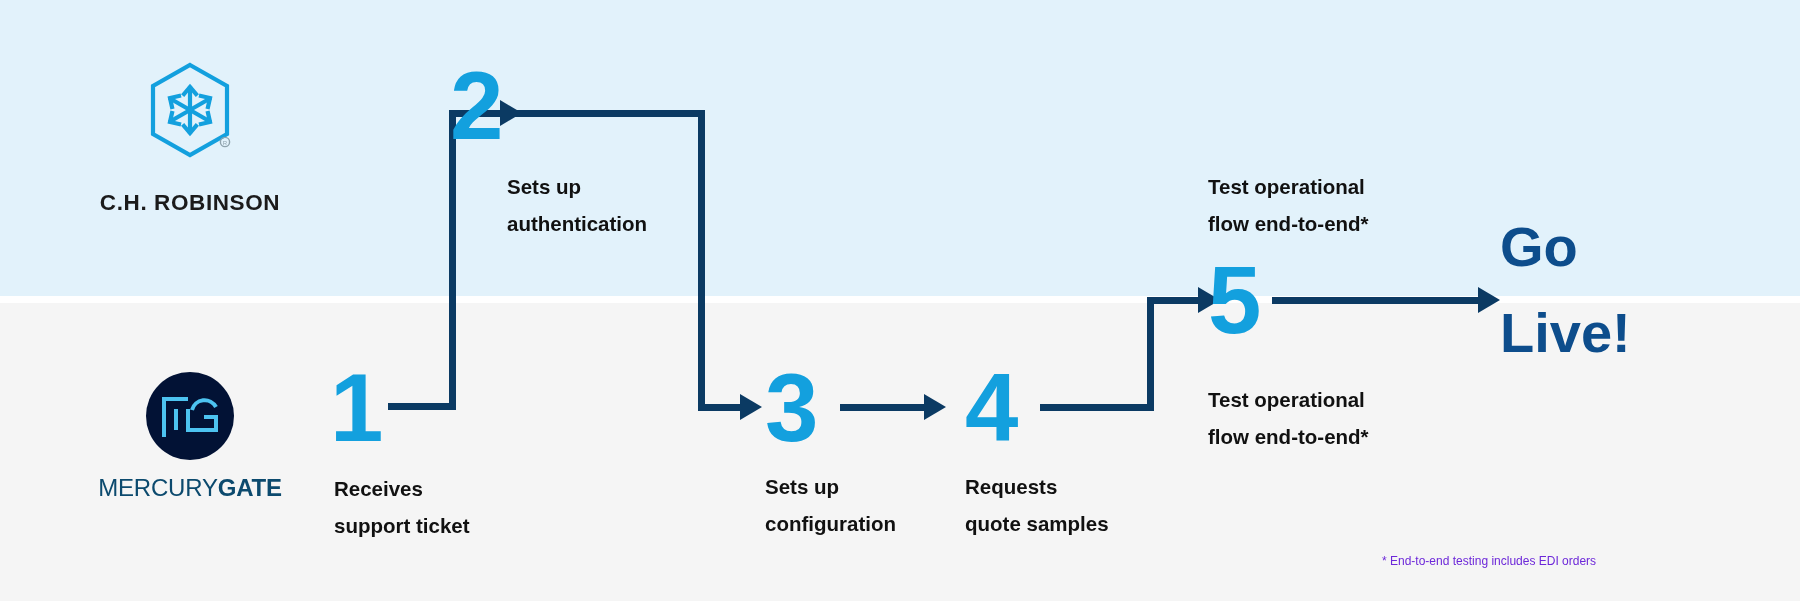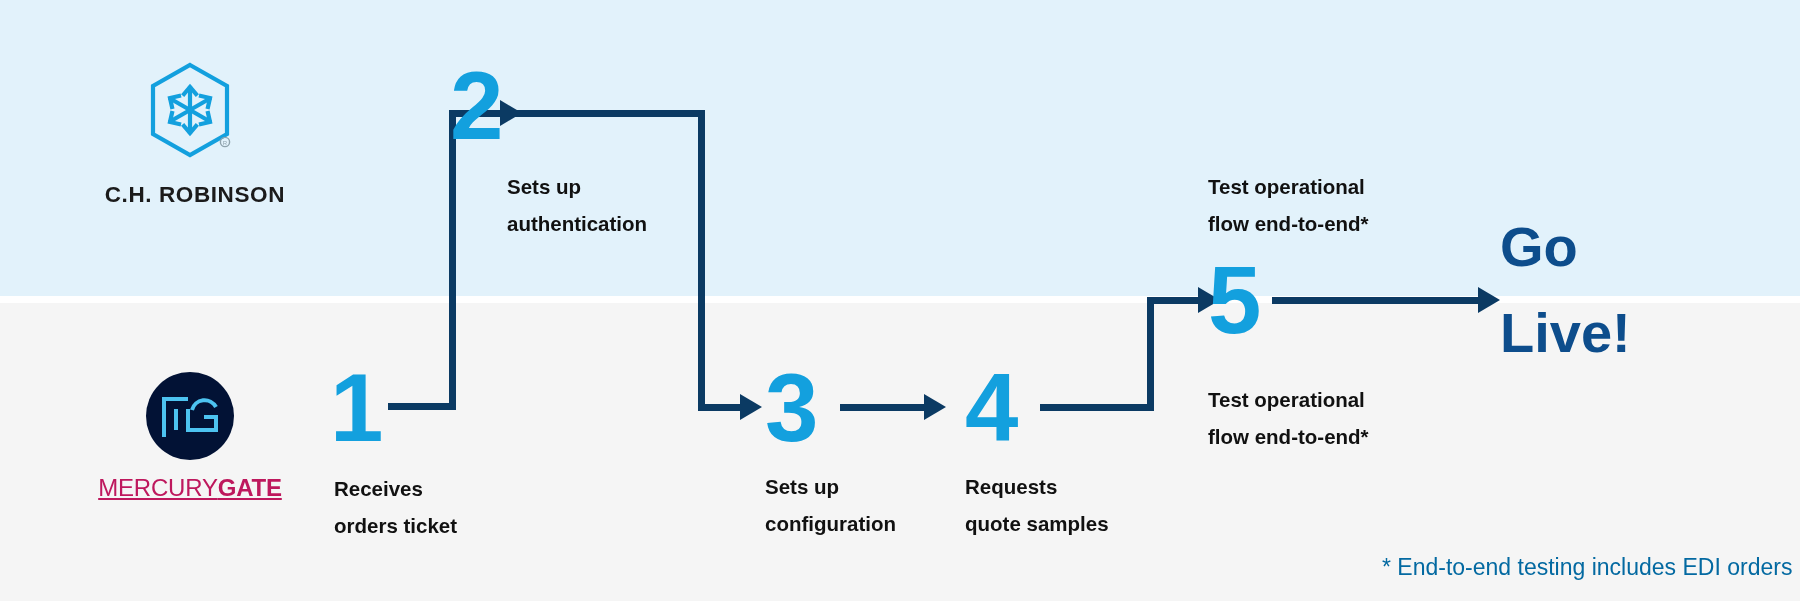--- a/index.html
+++ b/index.html
@@ -34,52 +34,50 @@
 
   
   .chr-logo-wrap {
     position: absolute;
     left: 95px; top: 62px;
     width: 190px;
     text-align: center;
   }
   .chr-mark { width: 86px; height: 96px; display: inline-block; }
   .chr-word {
-    margin-top: 20px;
+    margin-top: 28px;
     font-size: 22.5px;
     font-weight: bold;
     letter-spacing: 0.6px;
     color: #1b1b1b;
     font-family: "Liberation Sans", sans-serif;
     white-space: nowrap;
-    text-align: right;
   }
 
   .mg-logo-wrap {
     position: absolute;
     left: 95px; top: 372px;
     width: 190px;
     text-align: center;
   }
   .mg-circle {
     width: 88px; height: 88px;
     border-radius: 50%;
     background: #021235;
     display: inline-flex;
     align-items: center;
     justify-content: center;
   }
   .mg-word {
     margin-top: 14px;
     font-size: 24px;
-    color: #be185d;
+    color: #0c4a6e;
     letter-spacing: -0.2px;
     white-space: nowrap;
     font-family: "Liberation Sans", sans-serif;
-    text-decoration: underline;
   }
   .mg-word .light { font-weight: normal; }
   .mg-word .heavy { font-weight: bold; }
 
   
   .step-num {
     position: absolute;
     color: #13a0de;
     font-weight: bold;
     font-size: 96px;
@@ -124,22 +122,22 @@
     font-weight: bold;
     font-size: 56px;
     line-height: 86px;
     font-family: "Liberation Sans", sans-serif;
     white-space: pre-line;
   }
 
   
   .footnote {
     position: absolute;
-    color: #0369a1;
-    font-size: 23px;
+    color: #6d28d9;
+    font-size: 12px;
     font-family: "Liberation Sans", sans-serif;
     white-space: nowrap;
   }
 </style>
 </head>
 <body>
 
 <div id="canvas">
 
   <div class="band-top"></div>
@@ -205,21 +203,21 @@
   <div class="hline" style="left:1272px; top:297px; width:212px;"></div>
   <div class="arrowhead" style="left:1478px; top:287px;"></div>
 
   <div class="step-num" style="left:330px; top:360px;">1</div>
   <div class="step-num" style="left:450px; top:58px;">2</div>
   <div class="step-num" style="left:765px; top:360px;">3</div>
   <div class="step-num" style="left:965px; top:360px;">4</div>
   <div class="step-num" style="left:1208px; top:252px;">5</div>
 
   <div class="step-label" style="left:334px; top:470px;">Receives
-orders ticket</div>
+support ticket</div>
   <div class="step-label" style="left:507px; top:168px;">Sets up
 authentication</div>
   <div class="step-label" style="left:765px; top:468px;">Sets up
 configuration</div>
   <div class="step-label" style="left:965px; top:468px;">Requests
 quote samples</div>
   <div class="step-label" style="left:1208px; top:168px;">Test operational
 flow end-to-end*</div>
   <div class="step-label" style="left:1208px; top:381px;">Test operational
 flow end-to-end*</div>

